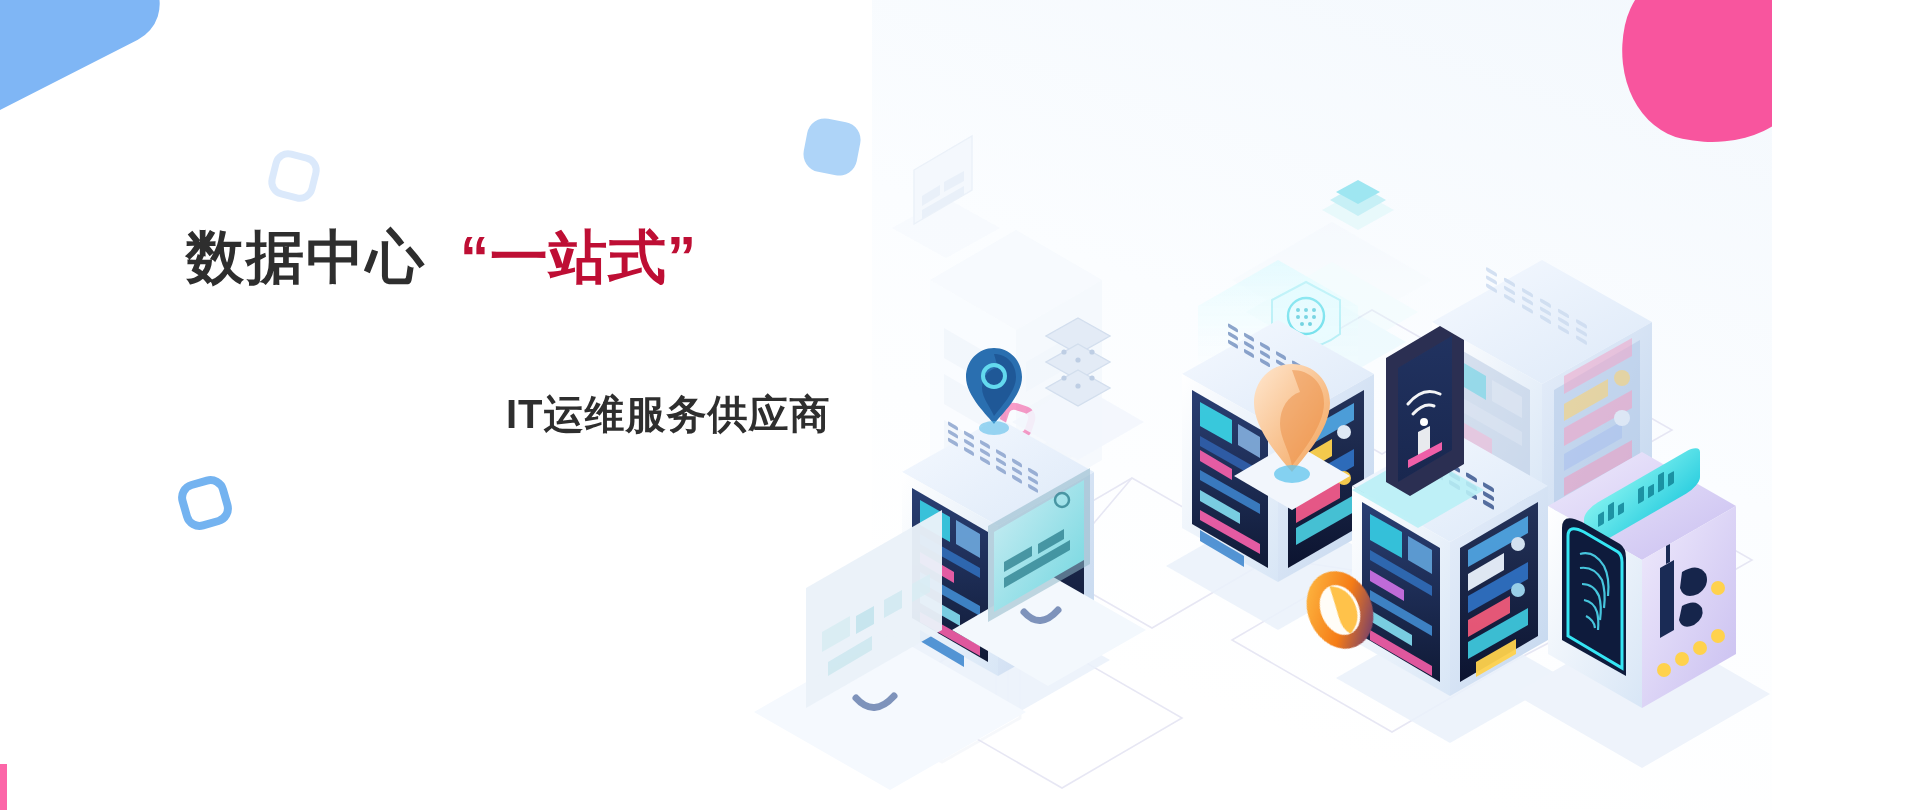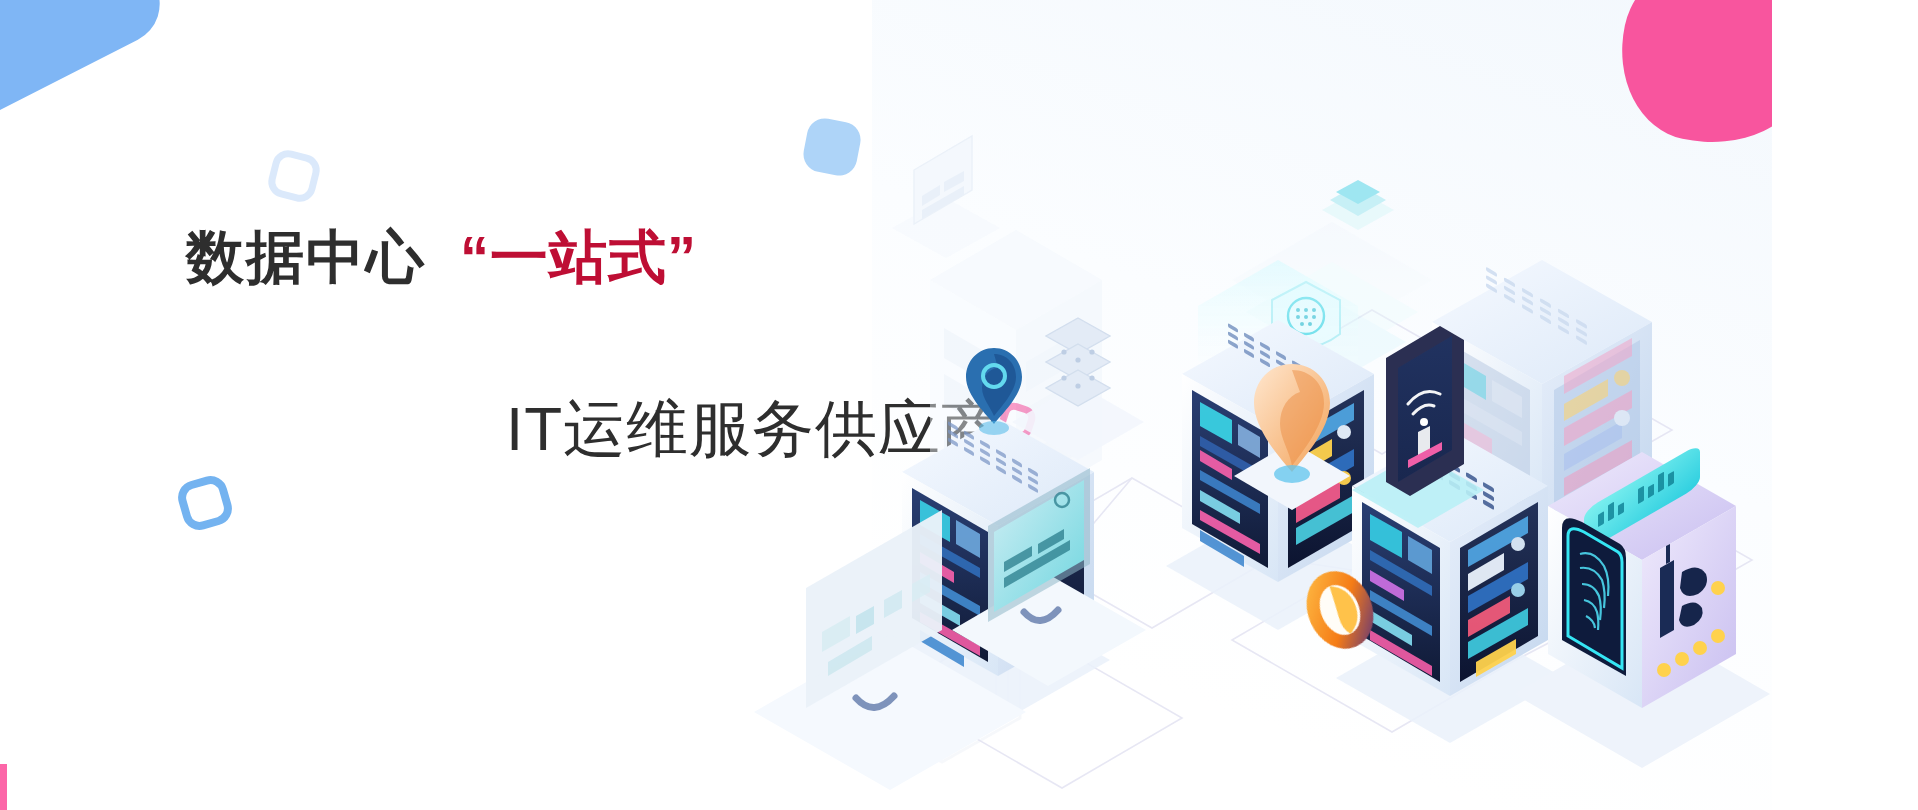--- a/index.html
+++ b/index.html
@@ -75,21 +75,21 @@
 
   
   .copy{ position:absolute; left:186px; top:224px; width:900px; }
   .line1{
     font-size:58px; font-weight:700; letter-spacing:2px;
     color:#2e2e2e; line-height:1.15; white-space:nowrap;
   }
   .line1 .quoted{ color:#be0e34; margin-left:34px; letter-spacing:1px; }
   .line2{
     margin-top:96px; margin-left:320px;
-    font-size:62px; font-weight:400; letter-spacing:1px;
+    font-size:40px; font-weight:700; letter-spacing:1px;
     color:#2e2e2e; white-space:nowrap;
   }
 
   
   .illus{ position:absolute; right:0; top:0; width:1060px; height:810px; }
 </style>
 </head>
 <body>
 
 <div id="banner">

